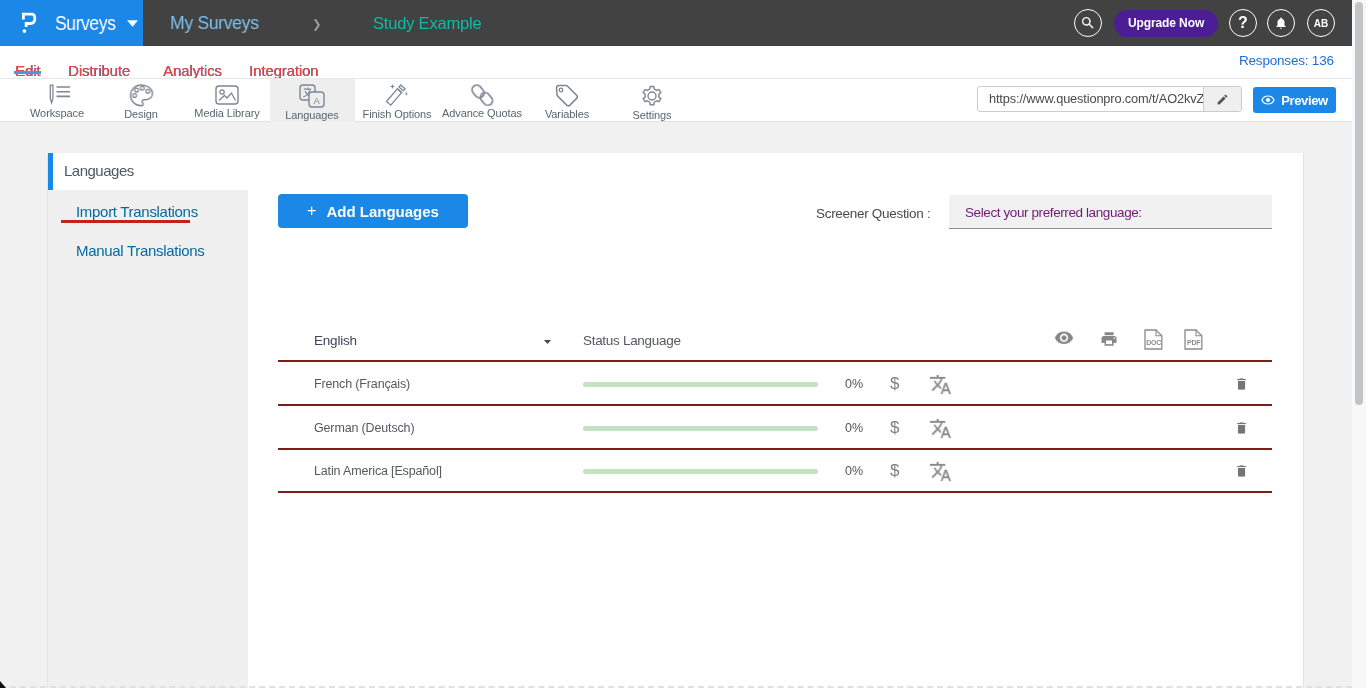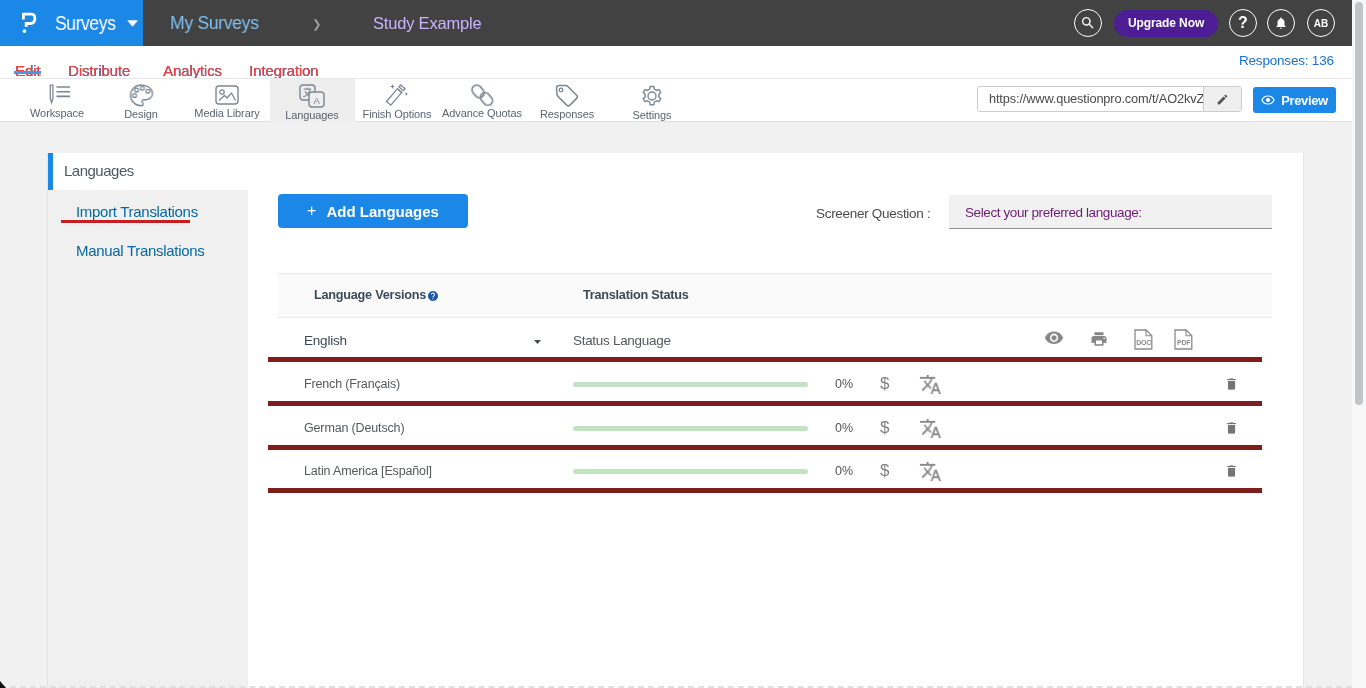--- a/index.html
+++ b/index.html
@@ -7,21 +7,21 @@
 .abs { position:absolute; }
 #stage { position:relative; width:1366px; height:688px; }
 
 
 #topbar { position:absolute; left:0; top:0; width:1352px; height:46px; background:#424242; }
 #logo { position:absolute; left:0; top:0; width:143px; height:46px; background:#1b87e6; display:flex; align-items:center; }
 #logo .ptxt { color:#fff; font-size:20px; margin-left:55px; letter-spacing:-0.5px; transform:scaleX(0.88); transform-origin:left center; }
 #crumb { position:absolute; left:170px; top:0; height:46px; display:flex; align-items:center;gap:36px; }
 .crumb1 { color:#7fc0ef; font-size:19px; letter-spacing:-0.4px; transform:scaleX(0.93); transform-origin:left center; }
 .crumbsep { color:#9b9b9b; font-size:11.5px; margin:0 15px 0 11px; padding-top:2px;}
-.crumb2 { color:#c4b5fd; font-size:16.5px; letter-spacing:-0.2px; }
+.crumb2 { color:#14b8a6; font-size:16.5px; letter-spacing:-0.2px; }
 .circ { position:absolute; top:9px; width:28px; height:28px; border:1.5px solid #fff; border-radius:50%; display:flex; align-items:center; justify-content:center; }
 #upgrade { position:absolute; left:1114px; top:9.5px; width:104px; height:27px; background:#4c1d95; border-radius:14px; color:#fff; font-size:12px; font-weight:bold; text-align:center; line-height:27px; letter-spacing:-0.1px; }
 
 
 #tabrow { position:absolute; left:0; top:46px; width:1352px; height:32px; background:#fff; }
 .tab { position:absolute; top:8px; height:32px; line-height:33px; color:#ef4444; font-size:15px; letter-spacing:-0.15px; text-shadow:0.3px 0 0 #26559a; }
 #resp { position:absolute; right:18px; top:0; line-height:30px; color:#1b6fd1; font-size:13.5px; letter-spacing:-0.2px; }
 
 
 #toolbar { position:absolute; left:0; top:78px; width:1352px; height:44px; background:#fff; border-top:1px solid #e8e8e8; border-bottom:1px solid #e0e0e0; }
@@ -43,21 +43,21 @@
 .sidelink { position:absolute; left:28px; font-size:15px; color:#0369a1; letter-spacing:-0.3px; }
 #redline { position:absolute; left:13px; top:30px; width:129px; height:3px; background:#c51f1f; }
 
 #addbtn { position:absolute; left:230px; top:41px; width:190px; height:34px; background:#1b87e6; border-radius:4px; color:#fff; font-size:15px; font-weight:bold; display:flex; align-items:center; justify-content:center; }
 #screener { position:absolute; right:373px; top:53px; font-size:13.5px; color:#4a4a4a; letter-spacing:-0.3px; }
 #selbox { position:absolute; left:901px; top:42px; width:323px; height:34px; background:#f1f1f1; border-bottom:1px solid #8f8f8f; }
 #selbox .t { position:absolute; left:16px; top:9.5px; font-size:13.5px; color:#701a75; letter-spacing:-0.4px; }
 
 #thead { position:absolute; left:230px; top:120px; width:994px; height:45px; background:#fafafa; border-top:1px solid #e8e8e8; border-bottom:1px solid #e8e8e8; }
 .th { position:absolute; top:14px; font-size:12.7px; font-weight:bold; color:#3d4b59; letter-spacing:-0.25px; }
-.row { position:absolute; left:220px; width:994px; height:43.5px; border-bottom:5px solid #7f1d1d; }
+.row { position:absolute; left:230px; width:994px; height:43.5px; border-bottom:2px solid #7f1d1d; }
 .rname { position:absolute; left:36px; top:15px; font-size:12.5px; color:#54595f; letter-spacing:-0.15px; }
 .prog { position:absolute; left:305px; top:20px; width:235px; height:5px; background:#c2e2c2; border-radius:3px; }
 .pct { position:absolute; left:567px; top:15px; font-size:12.5px; color:#555; }
 
 
 #sbar { position:absolute; right:0; top:0; width:14px; height:688px; background:#f8f8f8; }
 #sthumb { position:absolute; right:3px; top:2px; width:8px; height:403px; background:#c1c5c8; border-radius:4px; }
 </style>
 </head>
 <body>
@@ -160,21 +160,21 @@
         <rect x="3.4" y="0.6" width="9.4" height="13.6" rx="4.7" transform="rotate(-40 8 7.5)" fill="none" stroke="#7d8794" stroke-width="1.7"></rect>
         <rect x="11.8" y="8.2" width="9.4" height="13.6" rx="4.7" transform="rotate(-40 16.5 15)" fill="none" stroke="#7d8794" stroke-width="1.7"></rect>
       </svg>
       <span class="lbl">Advance Quotas</span>
     </div>
     <div class="tbitem" style="left:517px;width:100px;">
       <svg width="25" height="23" viewBox="0 0 25 23">
         <path d="M1.5,4 C1.5,2.6 2.6,1.5 4,1.5 L11,1.5 C11.6,1.5 12.2,1.7 12.6,2.2 L21.6,11.2 C22.5,12.1 22.5,13.5 21.6,14.4 L14.9,21.1 C14,22 12.6,22 11.7,21.1 L2.7,12.1 C2.2,11.7 2,11.1 2,10.5 L1.5,4 Z" fill="none" stroke="#7d8794" stroke-width="1.5"></path>
         <circle cx="6" cy="6" r="1.8" fill="none" stroke="#7d8794" stroke-width="1.3"></circle>
       </svg>
-      <span class="lbl">Responses</span>
+      <span class="lbl">Variables</span>
     </div>
     <div class="tbitem" style="left:602px;width:100px;">
       <svg width="26" height="24" viewBox="0 0 24 24">
         <path fill="none" stroke="#7d8794" stroke-width="1.4" d="M12,8 a4,4 0 1 0 0,8 a4,4 0 1 0 0,-8 Z M10.2,2.5 h3.6 l0.5,2.6 a7,7 0 0 1 2.2,1.3 l2.5,-0.9 l1.8,3.1 l-2,1.7 a7,7 0 0 1 0,2.6 l2,1.7 l-1.8,3.1 l-2.5,-0.9 a7,7 0 0 1 -2.2,1.3 l-0.5,2.6 h-3.6 l-0.5,-2.6 a7,7 0 0 1 -2.2,-1.3 l-2.5,0.9 l-1.8,-3.1 l2,-1.7 a7,7 0 0 1 0,-2.6 l-2,-1.7 l1.8,-3.1 l2.5,0.9 a7,7 0 0 1 2.2,-1.3 Z"></path>
       </svg>
       <span class="lbl">Settings</span>
     </div>
     <div id="urlbox">
       <span class="txt">https://www.questionpro.com/t/AO2kvZ</span>
       <div class="pen">
@@ -202,27 +202,20 @@
         <span class="sidelink" style="top:52px;">Manual Translations</span>
         <div id="redline"></div>
       </div>
 
       <div id="addbtn"><span style="font-size:16px;margin-right:10px;font-weight:normal;position:relative;top:-0.5px;">+</span>Add Languages</div>
       <span id="screener">Screener Question :</span>
       <div id="selbox">
           <span class="t">Select your preferred language:</span>
         </div>
 
-      <div id="thead">
-        <span class="th" style="left:36px;">Language Versions</span>
-        <svg class="abs" style="left:149px;top:16px" width="12" height="12" viewBox="0 0 24 24">
-            <path fill="#1d57a7" d="M12 2C6.48 2 2 6.48 2 12s4.48 10 10 10 10-4.48 10-10S17.52 2 12 2zm1 17h-2v-2h2v2zm2.07-7.75l-.9.92C13.45 12.9 13 13.5 13 15h-2v-.5c0-1.1.45-2.1 1.17-2.83l1.24-1.26c.37-.36.59-.86.59-1.41 0-1.1-.9-2-2-2s-2 .9-2 2H8c0-2.21 1.79-4 4-4s4 1.79 4 4c0 .88-.36 1.68-.93 2.25z"></path>
-          </svg>
-        <span class="th" style="left:305px;">Translation Status</span>
-      </div>
 
       <div class="row" style="top:165px;">
         <span class="rname" style="font-size:13.5px;color:#3c4858;top:14.5px;letter-spacing:-0.2px;">English</span>
         <svg class="abs" style="left:266px;top:22px" width="7" height="4" viewBox="0 0 7 4">
             <path d="M0,0 L7,0 L3.5,4 Z" fill="#3e4a58"></path>
           </svg>
         <span class="rname" style="left:305px;font-size:13.5px;top:14.5px;letter-spacing:-0.3px;">Status Language</span>
         <svg class="abs" style="left:776px;top:13px" width="20" height="16" viewBox="0 0 24 18">
             <path fill="#868686" d="M12 0C7 0 2.73 3.11 1 7.5 2.73 11.89 7 15 12 15s9.27-3.11 11-7.5C21.27 3.11 17 0 12 0zm0 12.5c-2.76 0-5-2.24-5-5s2.24-5 5-5 5 2.24 5 5-2.24 5-5 5zm0-8c-1.66 0-3 1.34-3 3s1.34 3 3 3 3-1.34 3-3-1.34-3-3-3z"></path>
           </svg>

